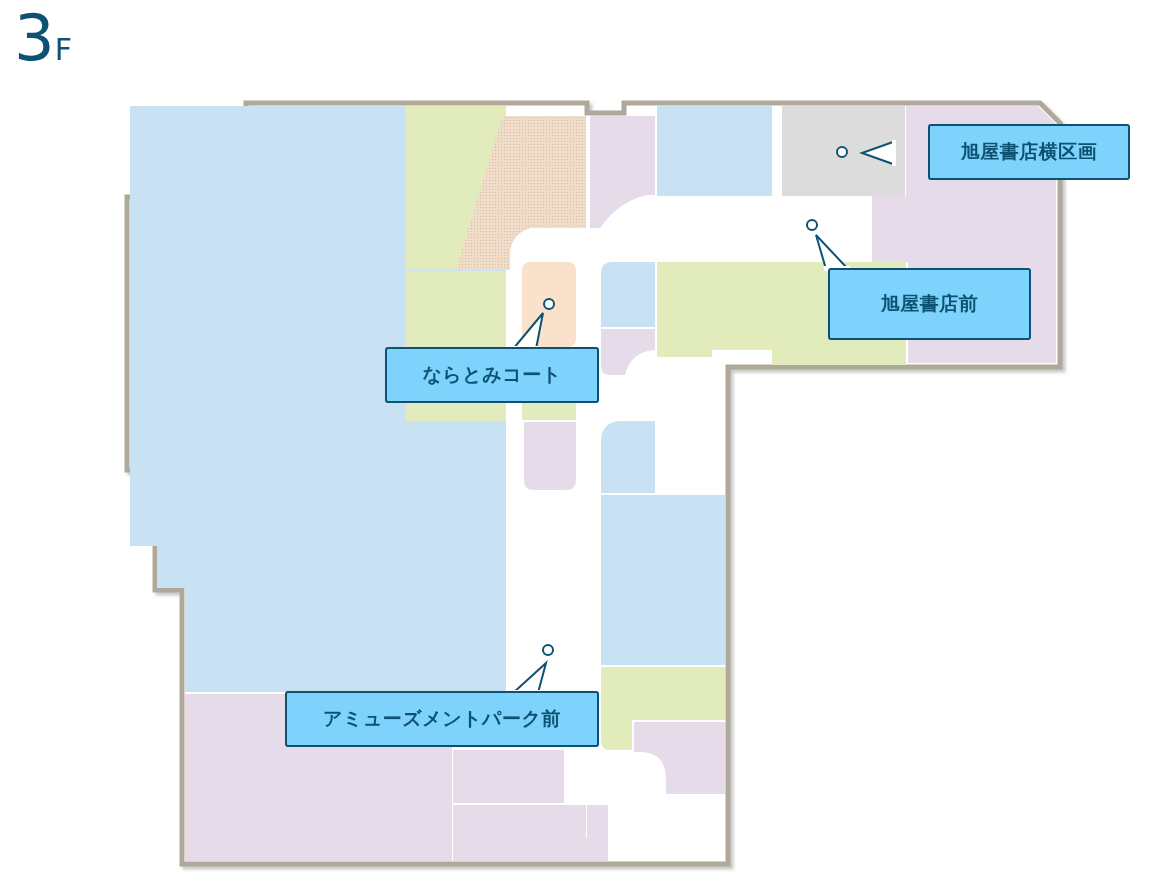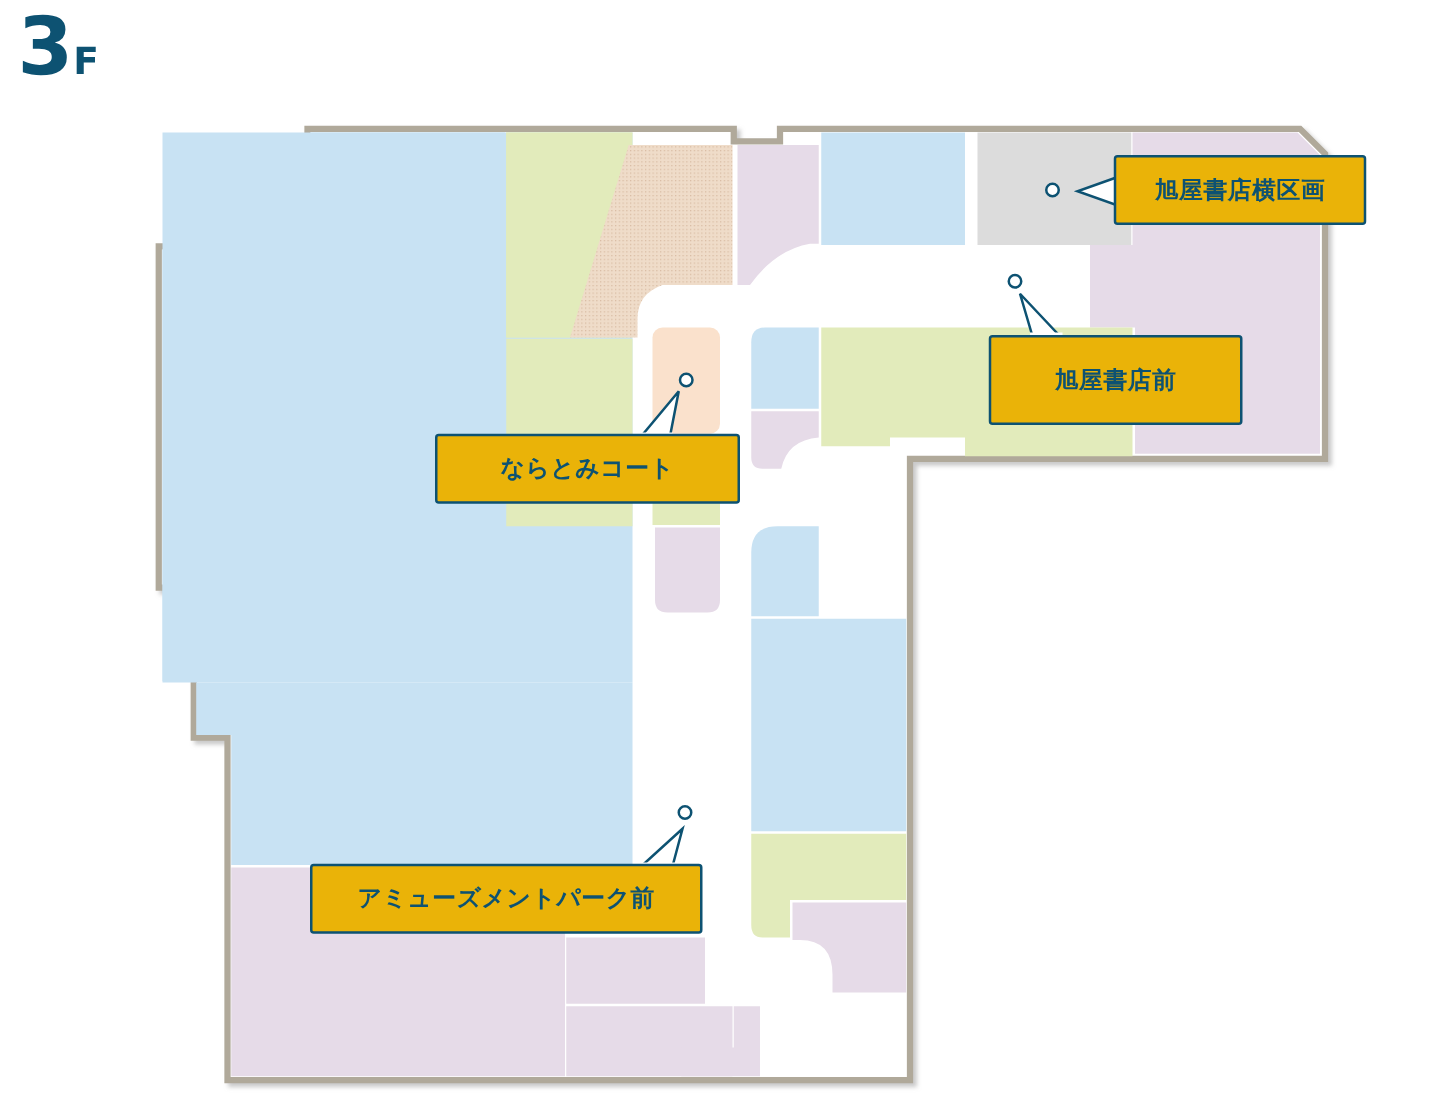--- a/index.html
+++ b/index.html
@@ -1,27 +1,27 @@
 <!DOCTYPE html>
 <html><head>
   <meta charset="utf-8">
   <style>
     html, body { margin: 0; padding: 0; background: #ffffff; }
     body { width: 1161px; height: 889px; position: relative; overflow: hidden;
            font-family: "DejaVu Sans", "Liberation Sans", sans-serif; }
     .floor-badge { position: absolute; left: 14px; top: 6px; color: #0d5272;
-                   font-family: "DejaVu Sans", sans-serif; font-weight: bold; line-height: 1; }
+                   font-family: "DejaVu Sans", sans-serif; font-weight: normal; line-height: 1; }
     .floor-badge .num { font-size: 64px; letter-spacing: -2px; }
     .floor-badge .unit { font-size: 30px; margin-left: 2px; }
     svg.map { position: absolute; left: 0; top: 0; }
-    .callout { position: absolute; background: #eab308; border: 2px solid #0d5272;
+    .callout { position: absolute; background: #7dd3fc; border: 2px solid #0d5272;
                border-radius: 3px; color: #0d5272; font-weight: bold; font-size: 19px;
                display: flex; align-items: center; justify-content: center;
                box-sizing: border-box; white-space: nowrap; letter-spacing: 0.5px;
-               cursor: pointer; }
+               cursor: pointer; margin-left: 37px; }
     .pin { position: absolute; width: 12px; height: 12px; border: 2px solid #0d5272;
            border-radius: 50%; background: #ffffff; box-sizing: border-box; cursor: pointer; }
   </style>
 </head>
 <body>
 
 <div class="floor-badge">
   <span class="num">3</span><span class="unit">F</span>
 </div>
 
@@ -90,14 +90,14 @@
   <rect x="511" y="690" width="29" height="5" fill="#ffffff"></rect>
 </svg>
 
 <div class="pin" style="left:836px; top:146px;"></div>
 <div class="pin" style="left:806px; top:219px;"></div>
 <div class="pin" style="left:543px; top:298px;"></div>
 <div class="pin" style="left:542px; top:644px;"></div>
 
 <div class="callout" style="left:891px; top:124px; width:202px; height:56px;">旭屋書店横区画</div>
 <div class="callout" style="left:791px; top:268px; width:203px; height:72px;">旭屋書店前</div>
-<div class="callout" style="left:348px; top:347px; width:244px; height:56px;">ならとみコート</div>
+<div class="callout" style="left:348px; top:347px; width:214px; height:56px;">ならとみコート</div>
 <div class="callout" style="left:248px; top:691px; width:314px; height:56px;text-align:center;">アミューズメントパーク前</div>
 
 </body></html>

